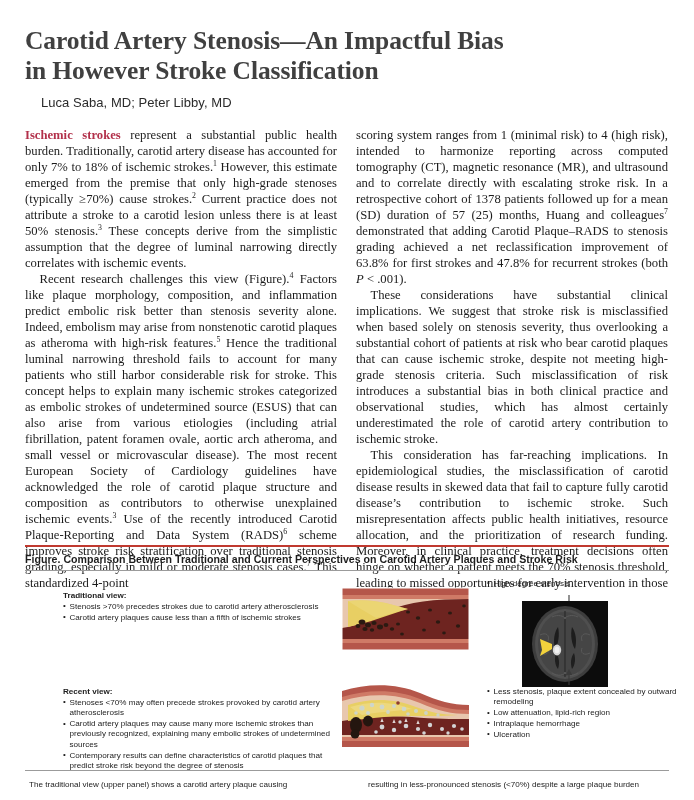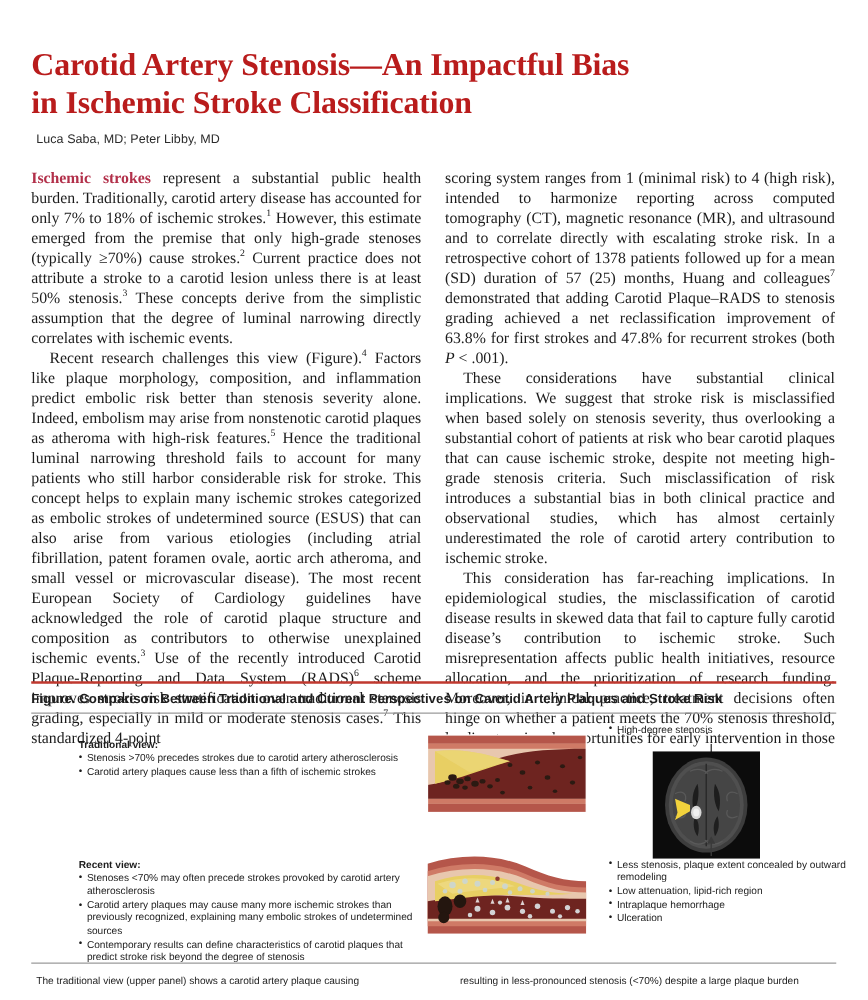--- a/index.html
+++ b/index.html
@@ -23,32 +23,32 @@
     padding: 0 25px;
   }
   
   .title-block { padding-top: 26px; }
   h1.article-title {
     font-family: "Liberation Serif", serif;
     font-weight: 700;
     font-size: 25.5px;
     line-height: 1.17;
     letter-spacing: -0.1px;
-    margin: 11px 0 9px 0;
-    color: #b91c1c;
+    margin: 0 0 9px 0;
+    color: #404040;
     max-width: 520px;
   }
   h1.article-title .line { display: block; }
   .byline {
     font-family: "Liberation Sans", sans-serif;
-    font-size: 10px;
+    font-size: 13px;
     font-weight: 400;
     color: #2b2b2b;
     letter-spacing: 0.05px;
-    margin: 0 0 17px 4px;
+    margin: 0 0 17px 16px;
   }
   
   .columns {
     display: flex;
     gap: 19px;
     align-items: flex-start;
     margin-top: 16px;
   }
   .col {
     width: 312px;
@@ -202,21 +202,21 @@
   }
 </style>
 </head>
 <body>
 
 <div class="page">
 
   <div class="title-block">
     <h1 class="article-title">
       <span class="line">Carotid Artery Stenosis—An Impactful Bias</span>
-      <span class="line">in Ischemic Stroke Classification</span>
+      <span class="line">in However Stroke Classification</span>
     </h1>
     <div class="byline">Luca Saba, MD; Peter Libby, MD</div>
   </div>
 
   <div class="columns">
 
     <div class="col">
       <p class="body-par"><span class="lead-in">Ischemic strokes</span><span> represent a substantial public health burden. Traditionally, carotid artery disease has accounted for only 7% to 18% of ischemic strokes.</span><sup>1</sup><span> However, this estimate emerged from the premise that only high-grade stenoses (typically ≥70%) cause strokes.</span><sup>2</sup><span> Current practice does not attribute a stroke to a carotid lesion unless there is at least 50% stenosis.</span><sup>3</sup><span> These concepts derive from the simplistic assumption that the degree of luminal narrowing directly correlates with ischemic events.</span></p>
 
       <p class="body-par"><span>Recent research challenges this view (</span><span class="bold">Figure</span><span>).</span><sup>4</sup><span> Factors like plaque morphology, composition, and inflammation predict embolic risk better than stenosis severity alone. Indeed, embolism may arise from nonstenotic carotid plaques as atheroma with high-risk features.</span><sup>5</sup><span> Hence the traditional luminal narrowing threshold fails to account for many patients who still harbor considerable risk for stroke. This concept helps to explain many ischemic strokes categorized as embolic strokes of undetermined source (ESUS) that can also arise from various etiologies (including atrial fibrillation, patent foramen ovale, aortic arch atheroma, and small vessel or microvascular disease). The most recent European Society of Cardiology guidelines have acknowledged the role of carotid plaque structure and composition as contributors to otherwise unexplained ischemic events.</span><sup>3</sup><span> Use of the recently introduced Carotid Plaque-Reporting and Data System (RADS)</span><sup>6</sup><span> scheme improves stroke risk stratification over traditional stenosis grading, especially in mild or moderate stenosis cases.</span><sup>7</sup><span> This standardized 4-point</span></p>

